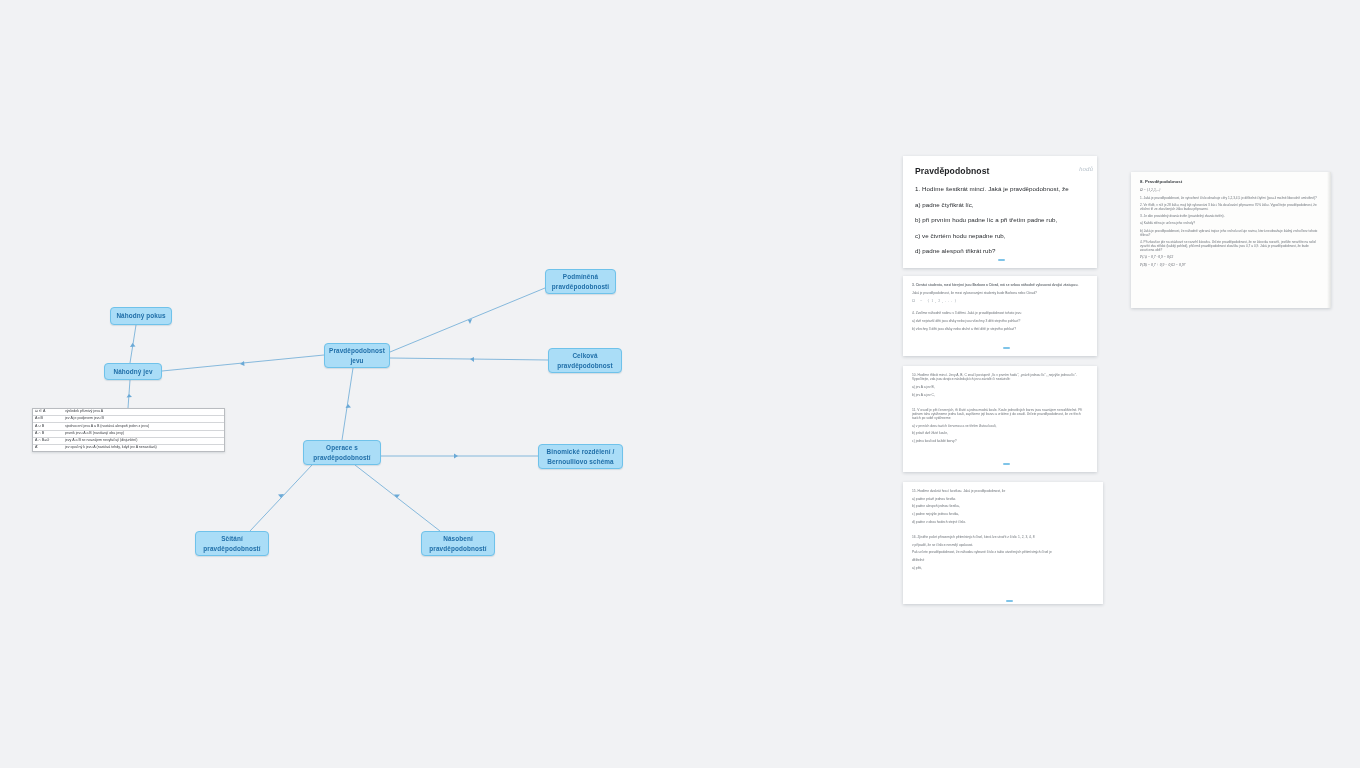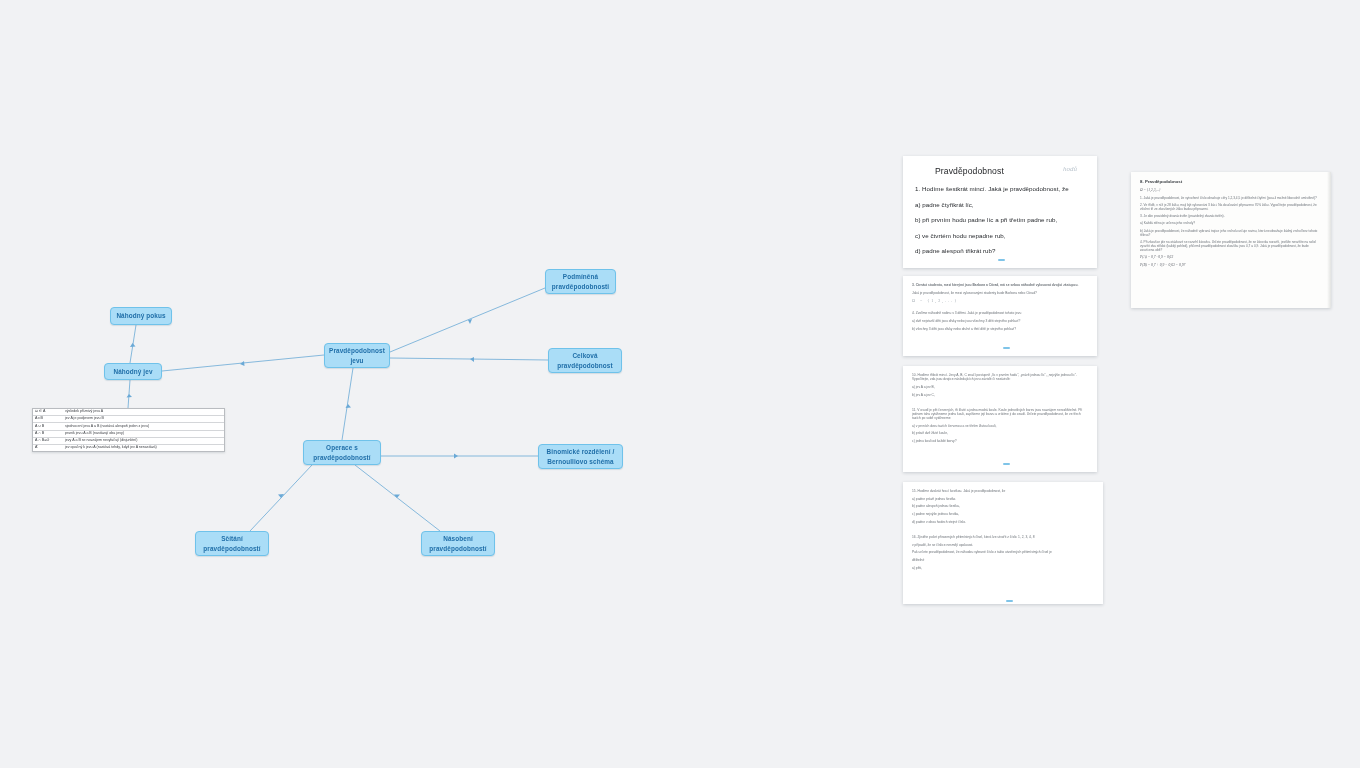--- a/index.html
+++ b/index.html
@@ -80,35 +80,34 @@
     position: absolute;
     background: #ffffff;
     box-sizing: border-box;
     box-shadow: 0 1px 3px rgba(110,120,130,0.30);
     overflow: hidden;
   }
 
   .doc1 { left: 903px; top: 156px; width: 194px; height: 112px; padding: 10px 12px 0 12px; }
   .doc1 .d-title {
     font-size: 8.6px;
-    font-weight: normal;
+    font-weight: bold;
     color: #1d1f22;
     margin-bottom: 9px;
     letter-spacing: 0.1px;
-    margin-left: 20px;
   }
   .doc1 .d-line {
     font-size: 6.2px;
     color: #26292d;
     margin-bottom: 8.5px;
     letter-spacing: 0.05px;
   }
   .doc1 .scribble {
     position: absolute;
-    right: 20px; top: 9px;
+    right: 4px; top: 9px;
     font-size: 7px;
     color: #b9c3cc;
     font-family: "Liberation Serif", serif;
     font-style: italic;
   }
 
   .doc2 { left: 903px; top: 276px; width: 194px; height: 80px; padding: 7px 9px; }
   .doc3 { left: 903px; top: 366px; width: 194px; height: 106px; padding: 7px 9px; }
   .doc4 { left: 903px; top: 482px; width: 200px; height: 122px; padding: 7px 9px; }
 

